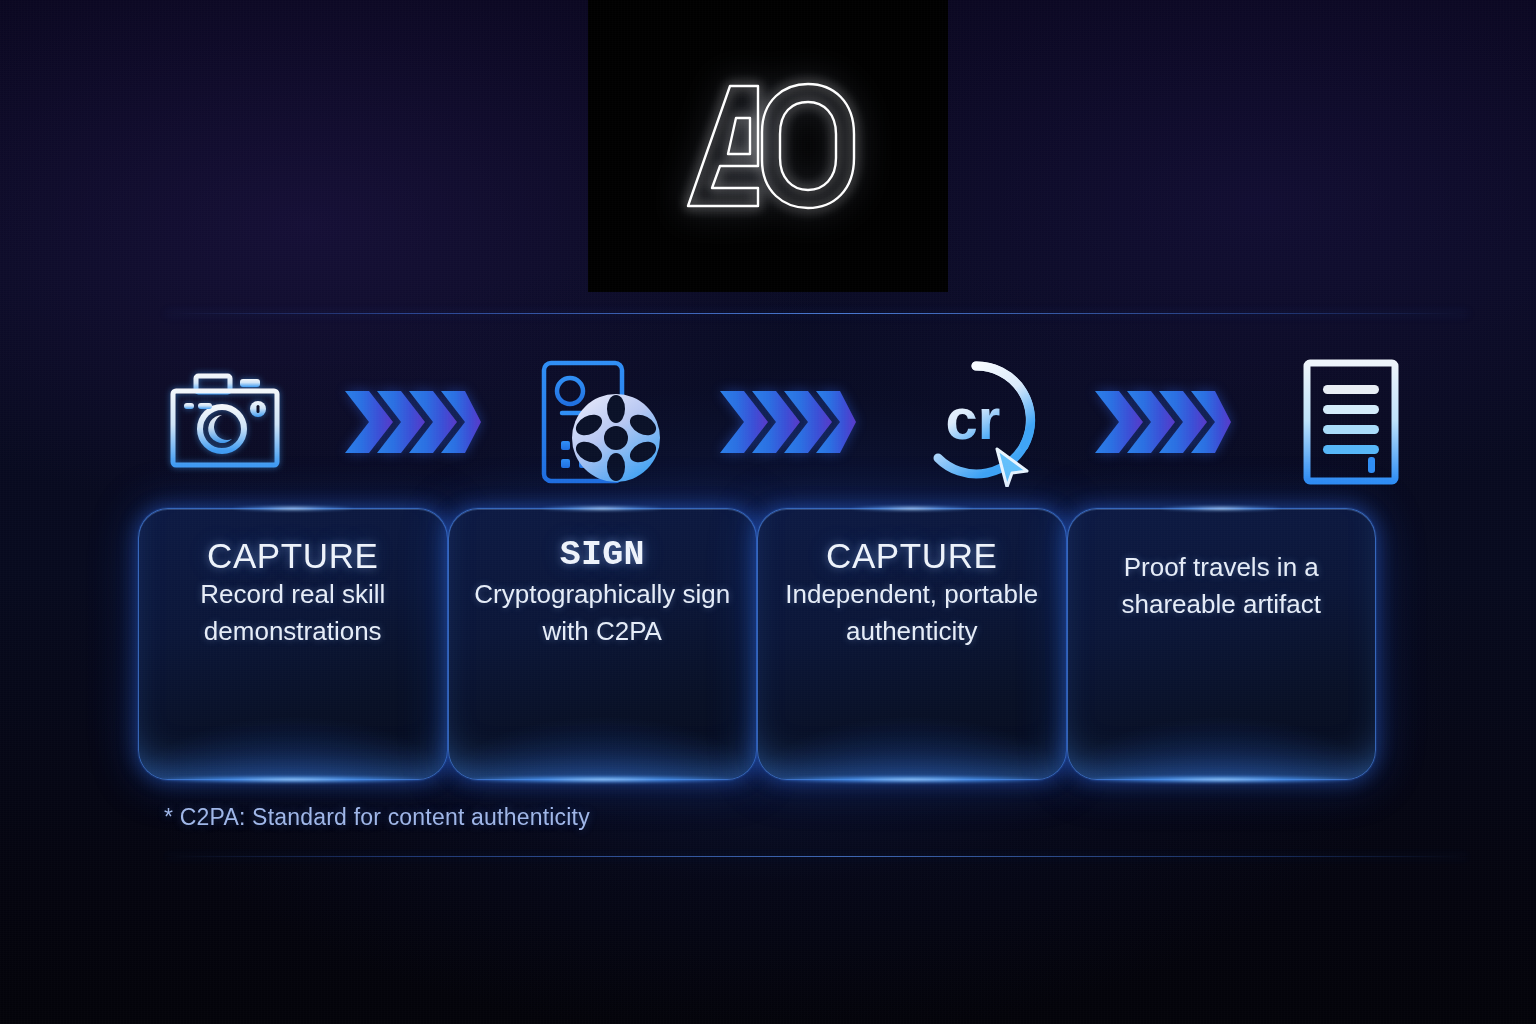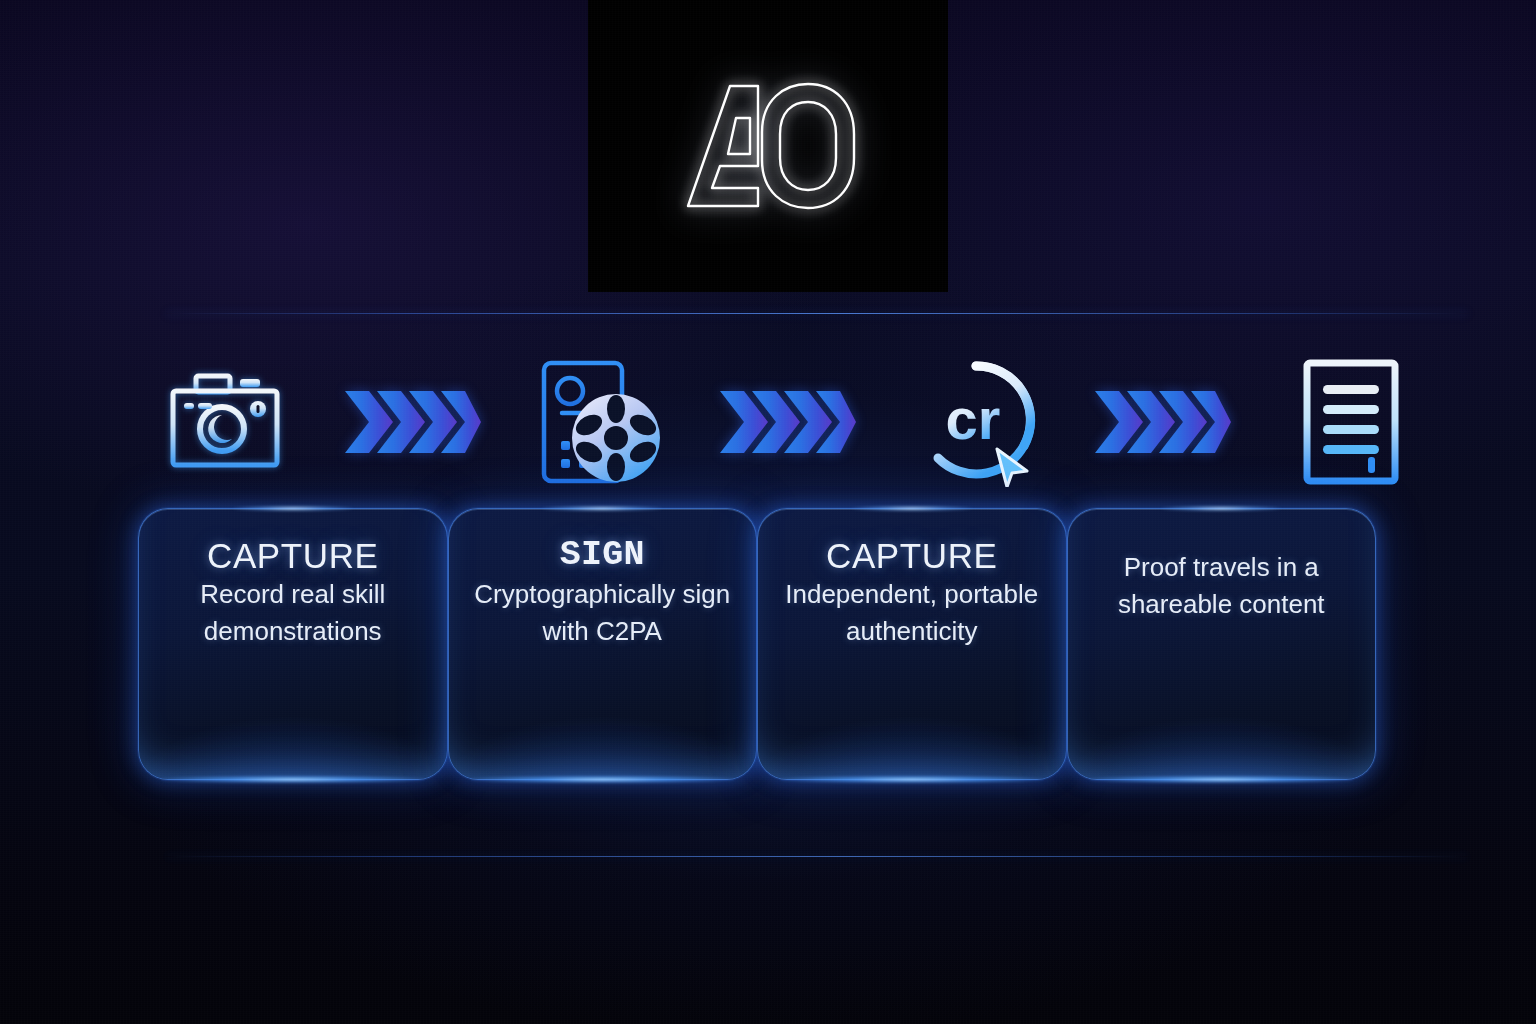--- a/index.html
+++ b/index.html
@@ -290,22 +290,23 @@
       <div class="card-title">SIGN</div>
       <div class="card-desc">Cryptographically sign with C2PA</div>
     </div>
 
     <div class="card">
       <div class="card-title">CAPTURE</div>
       <div class="card-desc">Independent, portable authenticity</div>
     </div>
 
     <div class="card tight-desc">
-      <div class="card-desc">Proof travels in a shareable content</div>
+      <div class="card-desc">Proof travels in a shareable artifact</div>
     </div>
 
   </div>
 
+  <div id="footnote">* C2PA: Standard for content authenticity</div>
 
   <div id="divider-bottom" class="divider"></div>
 
   <div id="grain"></div>
 </div>
 
 </body></html>

